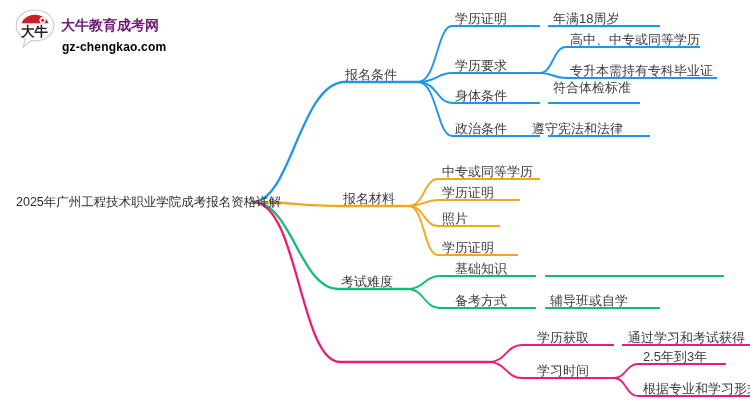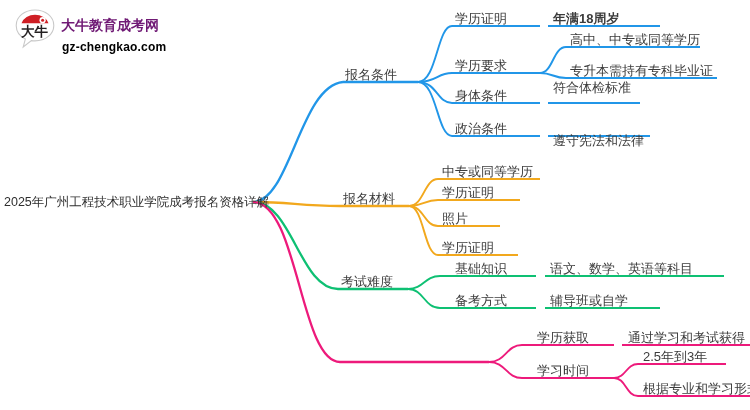--- a/index.html
+++ b/index.html
@@ -165,48 +165,47 @@
 
       <path d="M622 345 L750 345"></path>
 
       <path d="M614 378 C626 378 626 364 638 364"></path>
       <path d="M638 364 L726 364"></path>
       <path d="M614 378 C626 378 626 396 638 396"></path>
       <path d="M638 396 L750 396"></path>
     </g>
   </svg>
 
-  <div class="node root" style="left:4px; top:196px;">2025年广州工程技术职业学院成考报名资格详解</div>
+  <div class="node root" style="left:16px; top:196px;">2025年广州工程技术职业学院成考报名资格详解</div>
 
   <div class="node lvl1" style="left:345px; top:68px;">报名条件</div>
 
   <div class="node lvl2" style="left:455px; top:12px;">学历证明</div>
-  <div class="node lvl3" style="left:553px; top:12px;font-weight:bold;">年满18周岁</div>
+  <div class="node lvl3" style="left:553px; top:12px;">年满18周岁</div>
 
   <div class="node lvl2" style="left:455px; top:59px;">学历要求</div>
   <div class="node lvl3" style="left:570px; top:64px;">专升本需持有专科毕业证</div>
   <div class="node lvl3" style="left:570px; top:33px;">高中、中专或同等学历</div>
 
   <div class="node lvl2" style="left:455px; top:89px;">身体条件</div>
   <div class="node lvl3" style="left:553px; top:81px;">符合体检标准</div>
 
   <div class="node lvl2" style="left:455px; top:122px;">政治条件</div>
-  <div class="node lvl3" style="left:553px; top:122px;margin-top:12px;">遵守宪法和法律</div>
+  <div class="node lvl3" style="left:532px; top:122px;">遵守宪法和法律</div>
 
   <div class="node lvl1" style="left:343px; top:192px;">报名材料</div>
 
   <div class="node lvl2" style="left:442px; top:165px;">中专或同等学历</div>
   <div class="node lvl2" style="left:442px; top:186px;">学历证明</div>
   <div class="node lvl2" style="left:442px; top:212px;">照片</div>
   <div class="node lvl2" style="left:442px; top:241px;">学历证明</div>
 
   <div class="node lvl1" style="left:341px; top:275px;">考试难度</div>
 
   <div class="node lvl2" style="left:455px; top:262px;">基础知识</div>
-  <div class="node lvl3" style="left:550px; top:262px;">语文、数学、英语等科目</div>
 
   <div class="node lvl2" style="left:455px; top:294px;">备考方式</div>
   <div class="node lvl3" style="left:550px; top:294px;">辅导班或自学</div>
 
 
   <div class="node lvl2" style="left:537px; top:331px;">学历获取</div>
   <div class="node lvl3" style="left:628px; top:331px;">通过学习和考试获得</div>
 
   <div class="node lvl2" style="left:537px; top:364px;">学习时间</div>
   <div class="node lvl3" style="left:643px; top:350px;">2.5年到3年</div>

